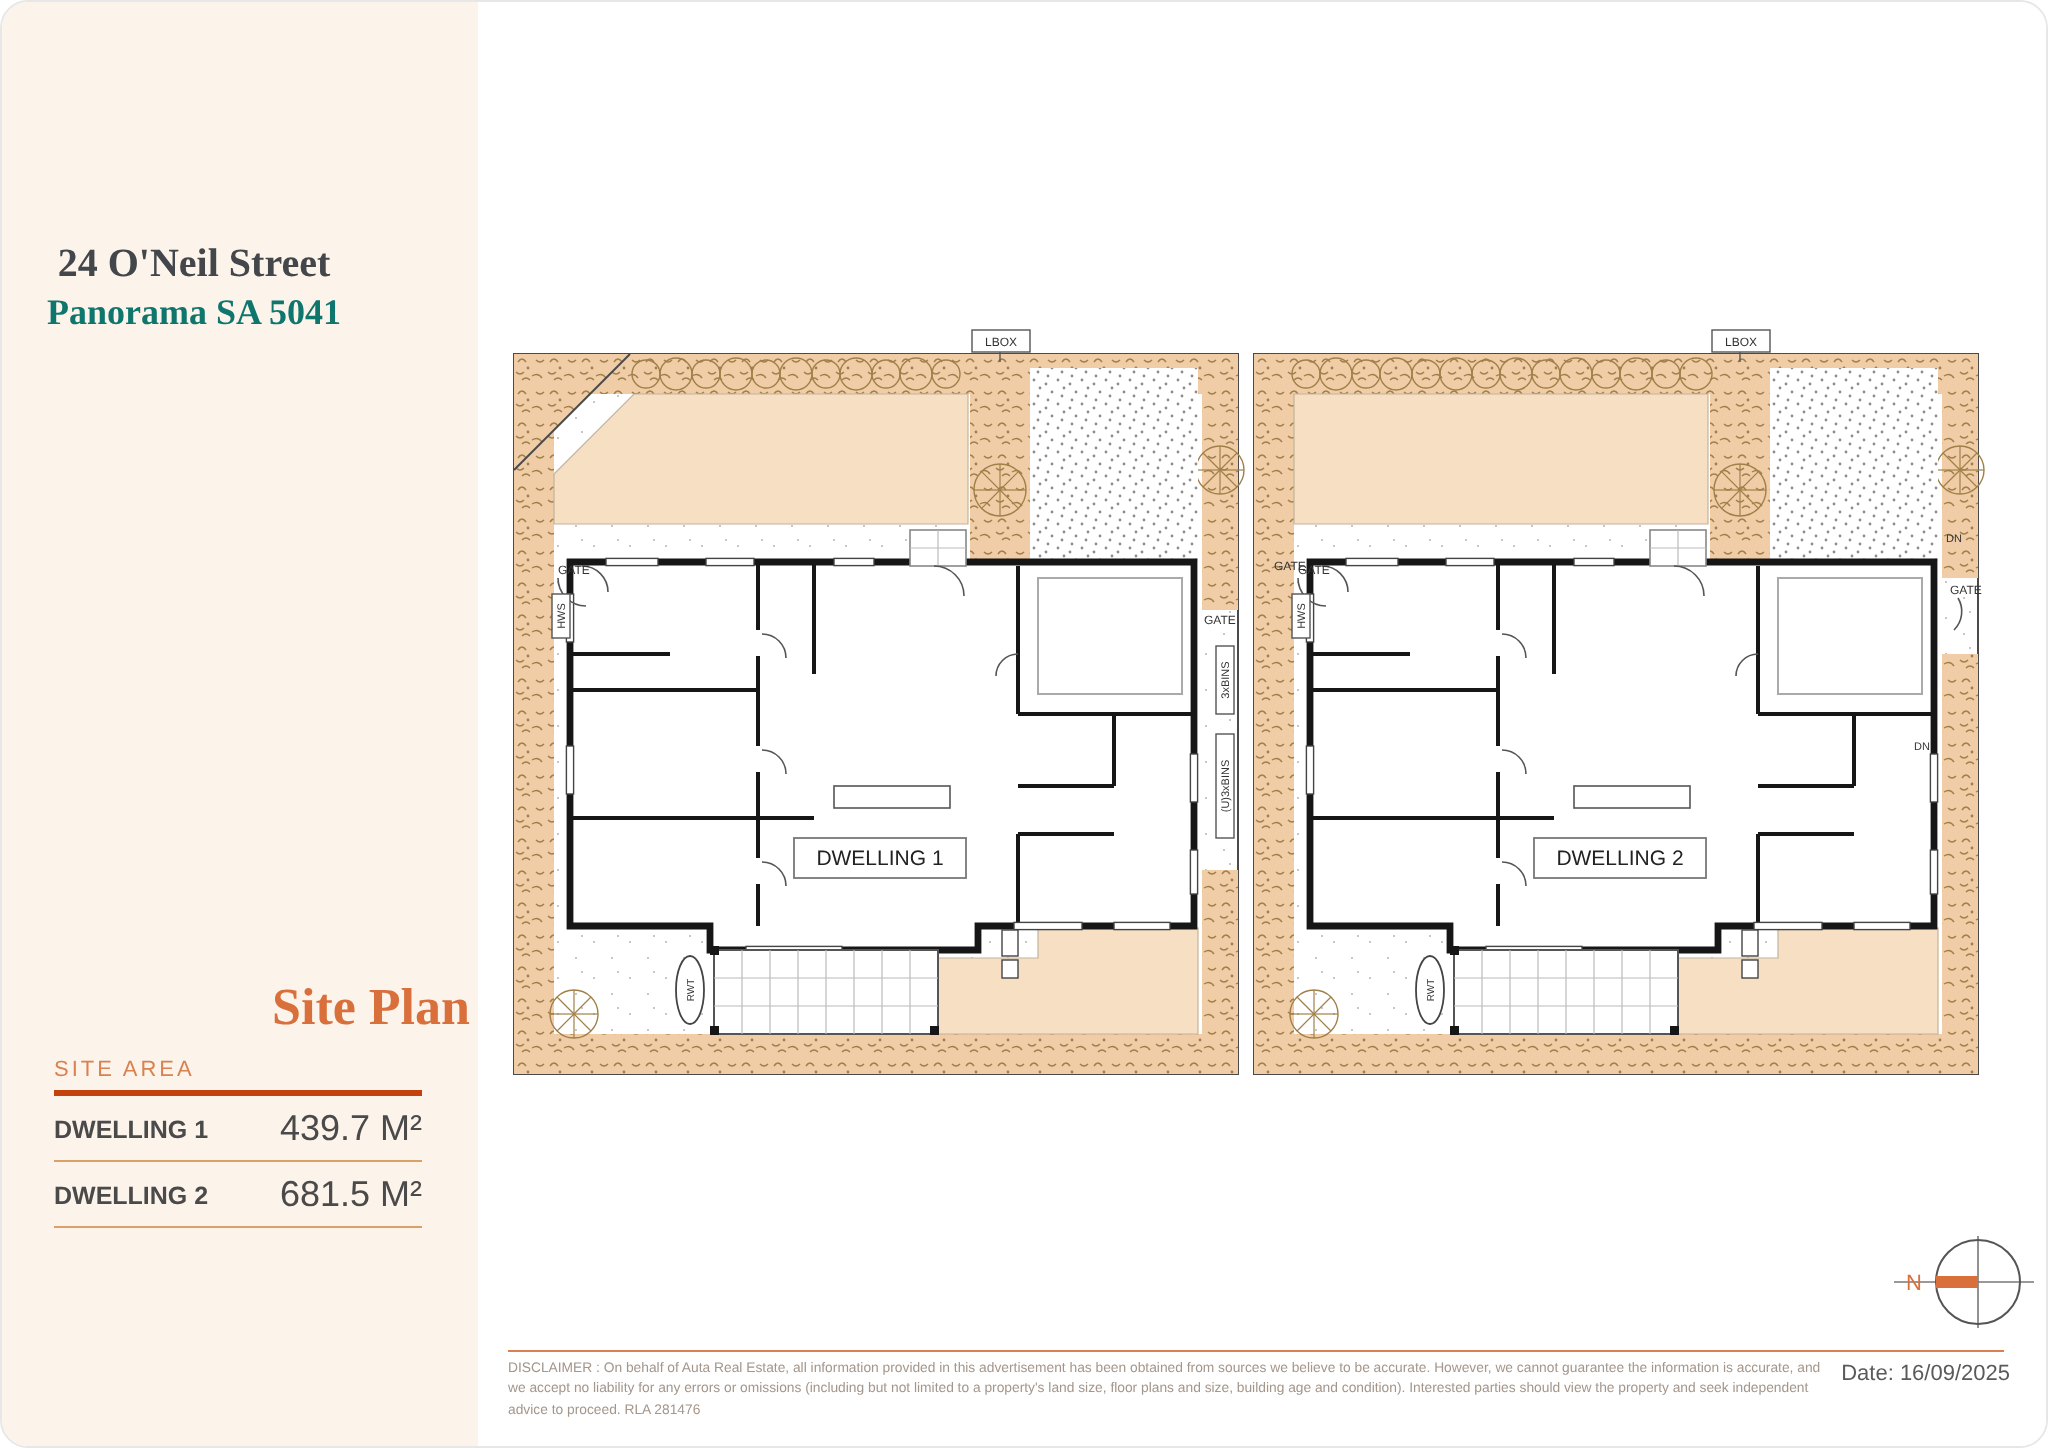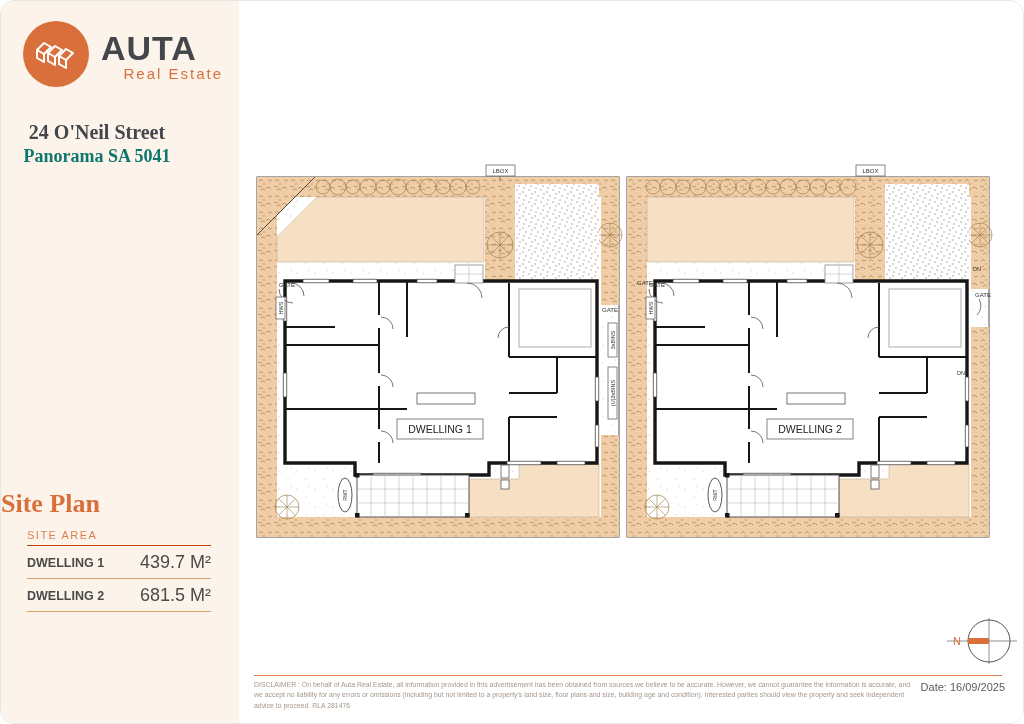--- a/index.html
+++ b/index.html
@@ -12,25 +12,25 @@
   .logo-circle{position:absolute;left:0;top:0;width:66px;height:66px;border-radius:50%;
                background:#d9703c;display:flex;align-items:center;justify-content:center;}
   .brand{position:absolute;left:78px;top:8px;font-size:34px;font-weight:bold;
          color:#43464b;letter-spacing:1px;}
   .tagline{position:absolute;left:78px;top:44px;width:122px;text-align:right;
            font-size:15px;color:#d9703c;letter-spacing:2px;}
   .address{position:absolute;left:0;top:120px;width:192px;text-align:center;
            font-family:"Liberation Serif",serif;font-weight:bold;}
   .addr1{font-size:20px;color:#43464b;}
   .addr2{font-size:18px;color:#0f766e;margin-top:2px;}
-  .siteplan-title{position:absolute;left:0;top:488px;width:234px;text-align:left;
+  .siteplan-title{position:absolute;left:0;top:488px;width:234px;text-align:right;
            font-family:"Liberation Serif",serif;font-weight:bold;font-size:26px;color:#d9703c;}
   .sitearea{position:absolute;left:26px;top:528px;width:184px;font-size:12px;}
   .sitearea-head{color:#d9824f;letter-spacing:1.5px;font-size:11px;padding-bottom:4px;
-                 border-bottom:1px solid #c2410c;}
+                 border-bottom:3px solid #c2410c;}
   .sitearea-row{display:flex;justify-content:space-between;align-items:center;
                 padding:6px 0 5px 0;border-bottom:1px solid #d9a06a;color:#4a4a4a;}
   .sitearea-row .lbl{font-weight:bold;font-size:12.5px;}
   .sitearea-row .val{font-size:18px;}
   
   .main{position:absolute;left:238px;top:0;width:786px;height:724px;background:#fff;}
   .plan-wrap{position:absolute;left:12px;top:158px;width:760px;height:396px;}
   .compass{position:absolute;left:700px;top:612px;width:80px;height:56px;}
   .footer-line{position:absolute;left:15px;top:674px;width:748px;height:0;
                border-top:1px solid #d9824f;}
@@ -39,36 +39,20 @@
   .date{position:absolute;left:680px;top:680px;width:86px;text-align:right;
         font-size:11px;color:#5a5a5a;}
   svg text{font-family:"Liberation Sans",sans-serif;}
 </style>
 </head>
 <body>
 
 <div class="page">
 
   <div class="sidebar">
-    <div class="logo-row">
-      <div class="logo-circle">
-        <svg width="44" height="40" viewBox="0 0 44 40">
-          <g fill="none" stroke="#ffffff" stroke-width="2" stroke-linejoin="round">
-            <path d="M3 16 L10 9 L17 13 L10 20 Z"></path>
-            <path d="M3 16 L3 24 L10 28 L10 20"></path>
-            <path d="M14 19 L21 12 L28 16 L21 23 Z"></path>
-            <path d="M14 19 L14 27 L21 31 L21 23"></path>
-            <path d="M25 22 L32 15 L39 19 L32 26 Z"></path>
-            <path d="M25 22 L25 30 L32 34 L32 26"></path>
-          </g>
-        </svg>
-      </div>
-      <div class="brand">AUTA</div>
-      <div class="tagline">Real Estate</div>
-    </div>
     <div class="address">
       <div class="addr1">24 O'Neil Street</div>
       <div class="addr2">Panorama SA 5041</div>
     </div>
     <div class="siteplan-title">Site Plan</div>
     <div class="sitearea">
       <div class="sitearea-head">SITE AREA</div>
       <div class="sitearea-row">
         <span class="lbl">DWELLING 1</span>
         <span class="val">439.7 M²</span>

